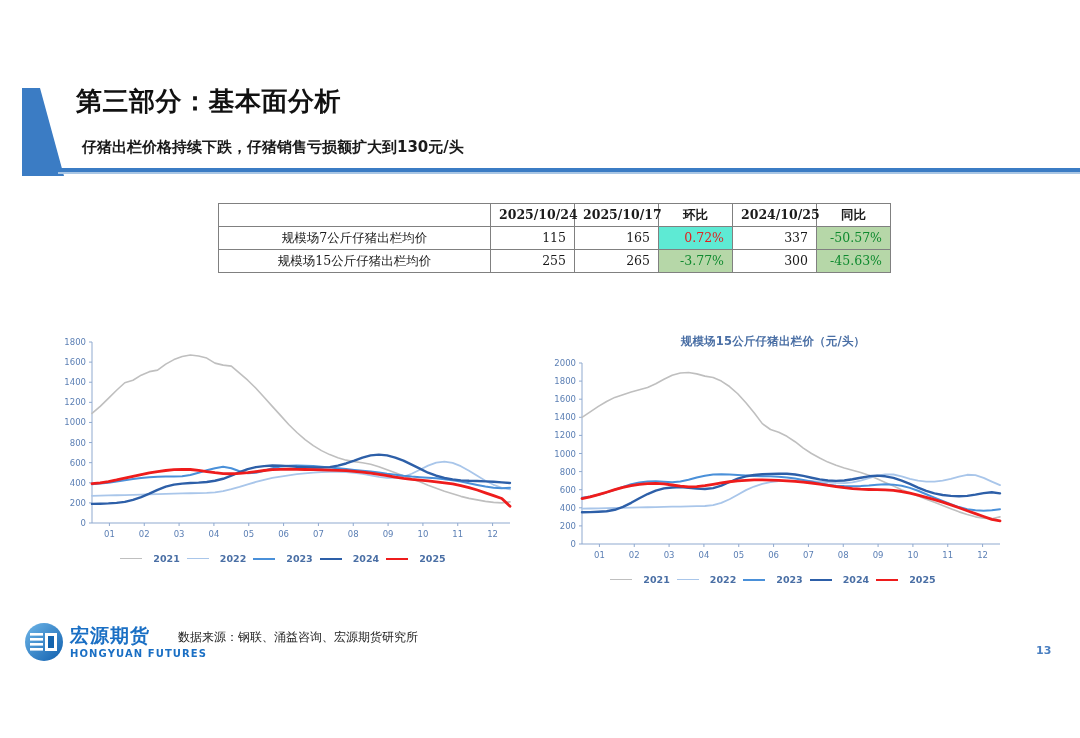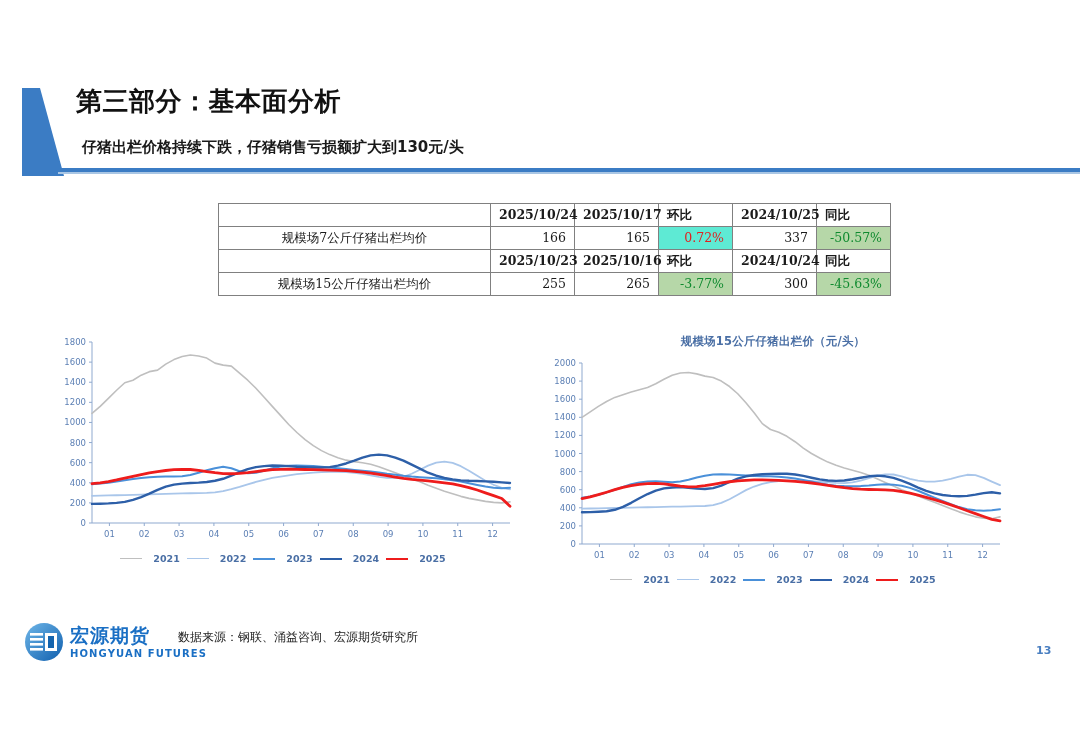--- a/index.html
+++ b/index.html
@@ -96,21 +96,21 @@
   td.num {
     width: 84px;
     text-align: right;
   }
   td.pct {
     width: 74px;
     text-align: right;
   }
   td.hd {
     width: 74px;
-    text-align: left;
+    text-align: center;
     font-weight: bold;
     margin-top: 41px;
   }
   td.red-cell { background: #5eead4; color: #e02020; }
   td.green-cell { background: #b6d7a8; color: #0f8a2f; }
 
   
   .chart-block {
     position: absolute;
     top: 334px;
@@ -238,35 +238,27 @@
         <td class="lbl"></td>
         <td class="dt">2025/10/24</td>
         <td class="dt">2025/10/17</td>
         <td class="hd">环比</td>
         <td class="dt">2024/10/25</td>
         <td class="hd">同比</td>
       </tr>
 
       <tr>
         <td class="lbl">规模场7公斤仔猪出栏均价</td>
-        <td class="num">166</td>
+        <td class="num">115</td>
         <td class="num">165</td>
         <td class="pct red-cell">0.72%</td>
         <td class="num">337</td>
         <td class="pct green-cell">-50.57%</td>
       </tr>
 
-      <tr>
-        <td class="lbl"></td>
-        <td class="dt">2025/10/23</td>
-        <td class="dt">2025/10/16</td>
-        <td class="hd">环比</td>
-        <td class="dt">2024/10/24</td>
-        <td class="hd">同比</td>
-      </tr>
 
       <tr>
         <td class="lbl">规模场15公斤仔猪出栏均价</td>
         <td class="num">255</td>
         <td class="num">265</td>
         <td class="pct green-cell">-3.77%</td>
         <td class="num">300</td>
         <td class="pct green-cell">-45.63%</td>
       </tr>
 

